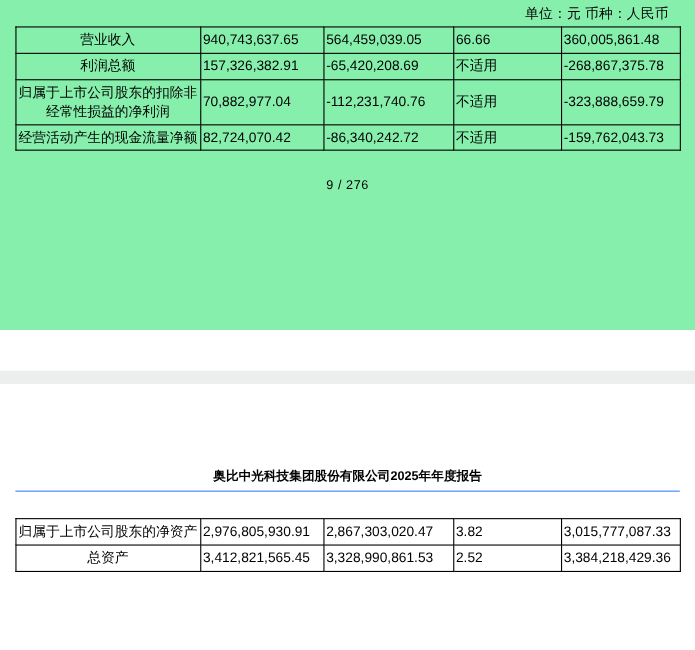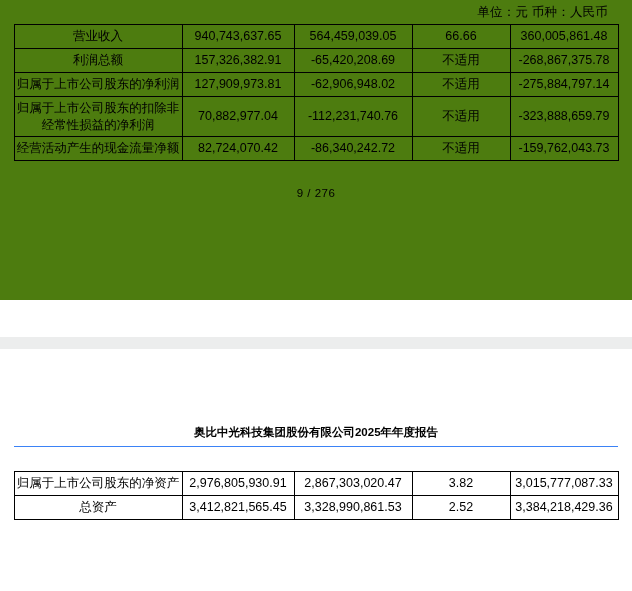--- a/index.html
+++ b/index.html
@@ -20,21 +20,21 @@
     height: 591px;
     overflow: hidden;
   }
 
   
   .sheet-top {
     position: absolute;
     left: 0;
     top: 0;
     width: 632px;
-    background: #4d7c0f;
+    background: #86efac;
   }
   .unit-line {
     text-align: right;
     font-size: 12.5px;
     padding: 4px 24px 3px 0;
     letter-spacing: 0.2px;
   }
   table.fin {
     border-collapse: collapse;
     table-layout: fixed;
@@ -45,21 +45,21 @@
     font-size: 12.5px;
     text-align: center;
     vertical-align: middle;
     padding: 3px 2px;
     line-height: 1.35;
   }
   table.fin td.label {
     text-align: center;
   }
   table.fin td.num {
-    text-align: center;
+    text-align: left;
     font-family: "Liberation Sans", sans-serif;
   }
   .hdr {
     font-weight: normal;
   }
   .two-line {
     line-height: 1.35;
   }
 
   .pageno {
@@ -119,27 +119,20 @@
           <td class="num">360,005,861.48</td>
         </tr>
         <tr>
           <td class="label">利润总额</td>
           <td class="num">157,326,382.91</td>
           <td class="num">-65,420,208.69</td>
           <td class="num">不适用</td>
           <td class="num">-268,867,375.78</td>
         </tr>
         <tr>
-          <td class="label two-line">归属于上市公司股东的净利润</td>
-          <td class="num">127,909,973.81</td>
-          <td class="num">-62,906,948.02</td>
-          <td class="num">不适用</td>
-          <td class="num">-275,884,797.14</td>
-        </tr>
-        <tr>
           <td class="label two-line">归属于上市公司股东的扣除非经常性损益的净利润</td>
           <td class="num">70,882,977.04</td>
           <td class="num">-112,231,740.76</td>
           <td class="num">不适用</td>
           <td class="num">-323,888,659.79</td>
         </tr>
         <tr>
           <td class="label two-line">经营活动产生的现金流量净额</td>
           <td class="num">82,724,070.42</td>
           <td class="num">-86,340,242.72</td>

